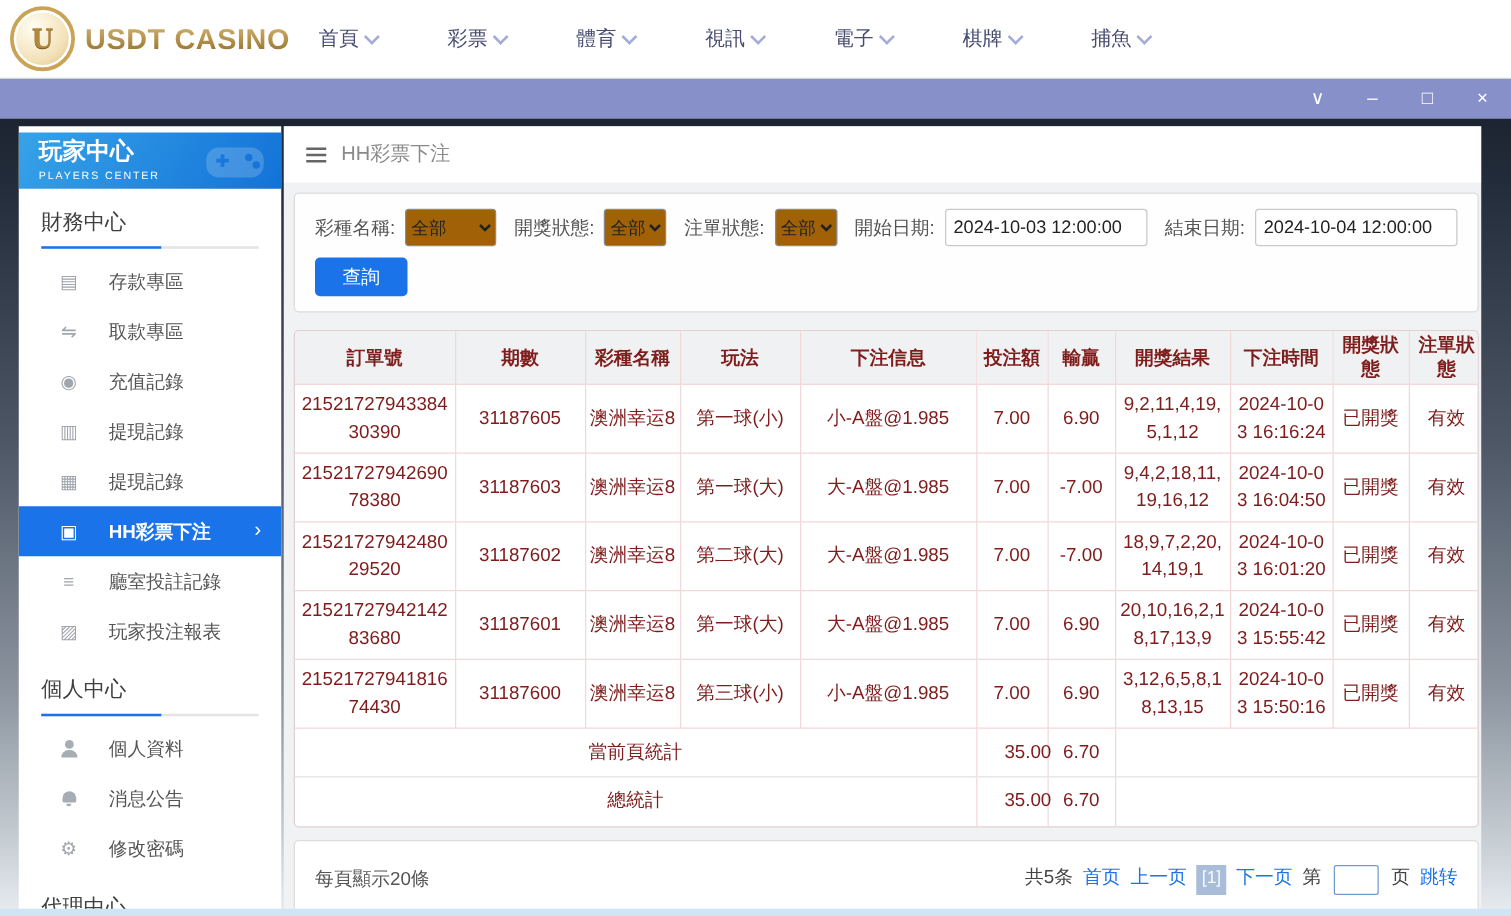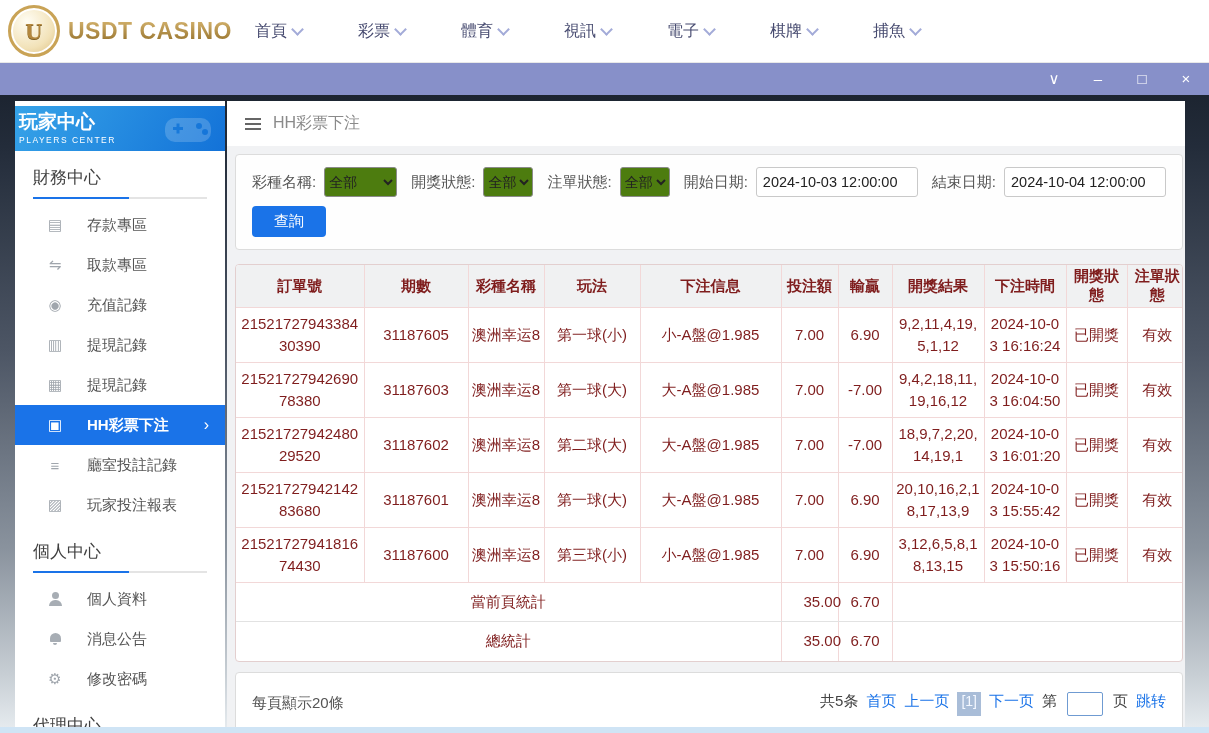--- a/index.html
+++ b/index.html
@@ -21,21 +21,21 @@
   .nav-label{font-size:16px;color:#474b70;}
   .caret{width:7px;height:7px;border-right:2px solid #a3abd8;border-bottom:2px solid #a3abd8;transform:rotate(45deg);margin-top:-4px;}
   
   .titlebar{height:33px;background:var(--purple,#8790c9);display:flex;align-items:center;justify-content:flex-end;padding-right:14px;gap:26px;}
   .winbtn{color:#ffffff;font-size:15px;line-height:1;cursor:pointer;width:18px;text-align:center;}
   
   .content{position:absolute;top:101px;left:0;right:0;bottom:0;display:flex;}
   
   .sidebar{margin-left:15px;width:210px;background:#ffffff;padding-top:5px;box-sizing:border-box;overflow:hidden;}
   .side-header{height:45px;margin:0;background:linear-gradient(120deg,var(--sideblue1,#36a3e8),var(--sideblue2,#1372d8));
-        color:#fff;display:flex;flex-direction:column;justify-content:center;padding-left:4px;position:relative;overflow:hidden;}
+        color:#fff;display:flex;flex-direction:column;justify-content:center;padding-left:16px;position:relative;overflow:hidden;}
   .side-title{font-size:19px;font-weight:bold;line-height:1.1;}
   .side-sub{font-size:8.5px;letter-spacing:1.5px;margin-top:2px;}
   .pad-decor{position:absolute;right:8px;top:4px;opacity:.4;}
   .side-sections{padding:0 18px;}
   .section-head{margin-top:15px;font-size:17px;color:#404040;}
   .section-rule{margin-top:8px;height:2px;background:#e4e4e4;position:relative;}
   .section-rule::before{content:'';position:absolute;left:0;top:0;height:2px;width:96px;background:var(--accent,#1a73e8);}
   .side-items{margin-top:6px;}
   .side-item{height:40px;display:flex;align-items:center;gap:22px;padding-left:12px;cursor:pointer;color:#555;font-size:15px;}
   .side-item .g-icon{width:20px;text-align:center;color:#a0a6ad;font-size:15px;}
@@ -48,21 +48,21 @@
   .shape-person::after{content:'';display:block;width:13px;height:6px;background:#a7adb4;border-radius:6px 6px 0 0;margin:1px auto 0;}
   
   .main{margin-left:2px;width:958px;background:#f1f2f4;box-sizing:border-box;overflow:hidden;}
   .crumb-bar{height:45px;background:#ffffff;display:flex;align-items:center;gap:12px;padding-left:18px;}
   .hamburger i{display:block;width:16px;height:2px;background:#666;margin:3px 0;}
   .crumb-text{font-size:16px;color:#8a8a8a;}
   .filter-panel{margin:8px 2px 0 8px;background:#fefefe;border:1px solid #dcdcdc;border-radius:4px;padding:12px 16px;box-sizing:border-box;}
   .filter-row{display:flex;align-items:center;gap:8px;font-size:15px;color:#555;white-space:nowrap;}
   .filter-row label{margin-left:6px;}
   .filter-row label:first-child{margin-left:0;}
-  select{height:30px;border:1px solid #8b8b8b;border-radius:3px;background:#4d7c0f;font-size:14px;color:#222;font-family:inherit;}
+  select{height:30px;border:1px solid #8b8b8b;border-radius:3px;background:#a16207;font-size:14px;color:#222;font-family:inherit;}
   .sel-lottery{width:145px;}
   .sel-draw{width:68px;}
   .sel-order{width:52px;}
   .date-input{width:148px;height:28px;border:1px solid #c9c9c9;border-radius:3px;font-size:14.5px;color:#222;padding:0 6px;font-family:inherit;}
   .btn-row{margin-top:9px;}
   .search-btn{width:74px;height:31px;background:var(--accent,#1a73e8);color:#fff;border:none;border-radius:4px;font-size:15px;cursor:pointer;font-family:inherit;}
   
   .table-wrap{margin:14px 2px 0 8px;background:#fff;border:1px solid #e3cfcf;border-radius:4px;overflow:hidden;}
   table{border-collapse:collapse;table-layout:fixed;width:100%;font-size:15px;color:#7f1d1d;}
   thead th{background:#f0f1f2;font-weight:bold;height:42px;border-right:1px solid var(--tborder,#f2d8d8);border-bottom:1px solid var(--tborder,#f2d8d8);padding:0 2px;overflow:hidden;}

